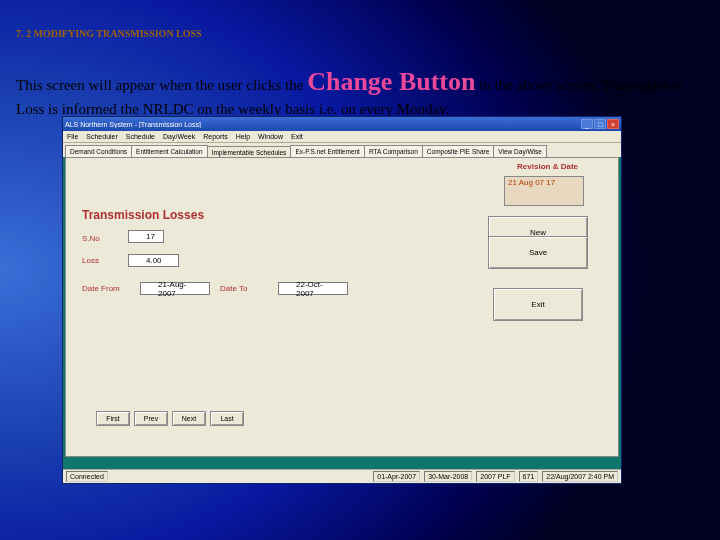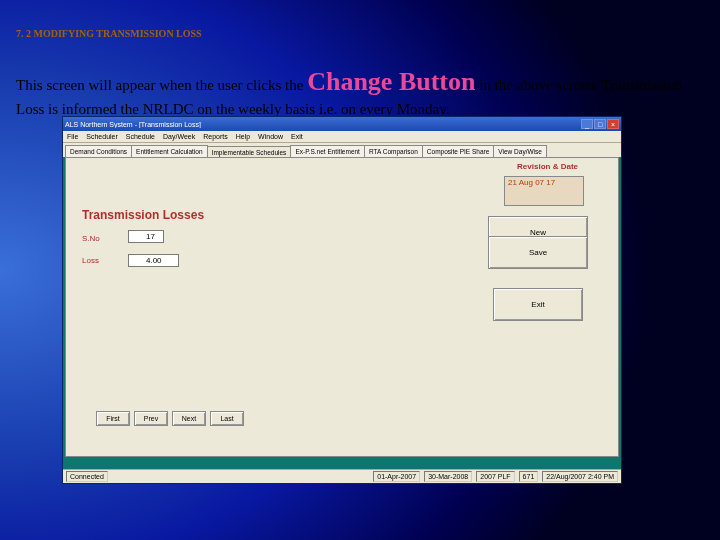--- a/index.html
+++ b/index.html
@@ -246,20 +246,26 @@
     <div class="form-row row-sno">
       <span class="form-label">S.No</span>
       <span class="input">17</span>
     </div>
 
     <div class="form-row row-loss">
       <span class="form-label">Loss</span>
       <span class="input">4.00</span>
     </div>
 
+    <div class="form-row row-dates">
+      <span class="form-label">Date From</span>
+      <span class="input">21-Aug-2007</span>
+      <span class="form-label">Date To</span>
+      <span class="input">22-Oct-2007</span>
+    </div>
 
     <div class="side-btn btn-new">New</div>
     <div class="side-btn btn-save">Save</div>
     <div class="side-btn btn-exit">Exit</div>
 
     <div class="nav-btns">
       <div class="nav-btn">First</div>
       <div class="nav-btn">Prev</div>
       <div class="nav-btn">Next</div>
       <div class="nav-btn">Last</div>

